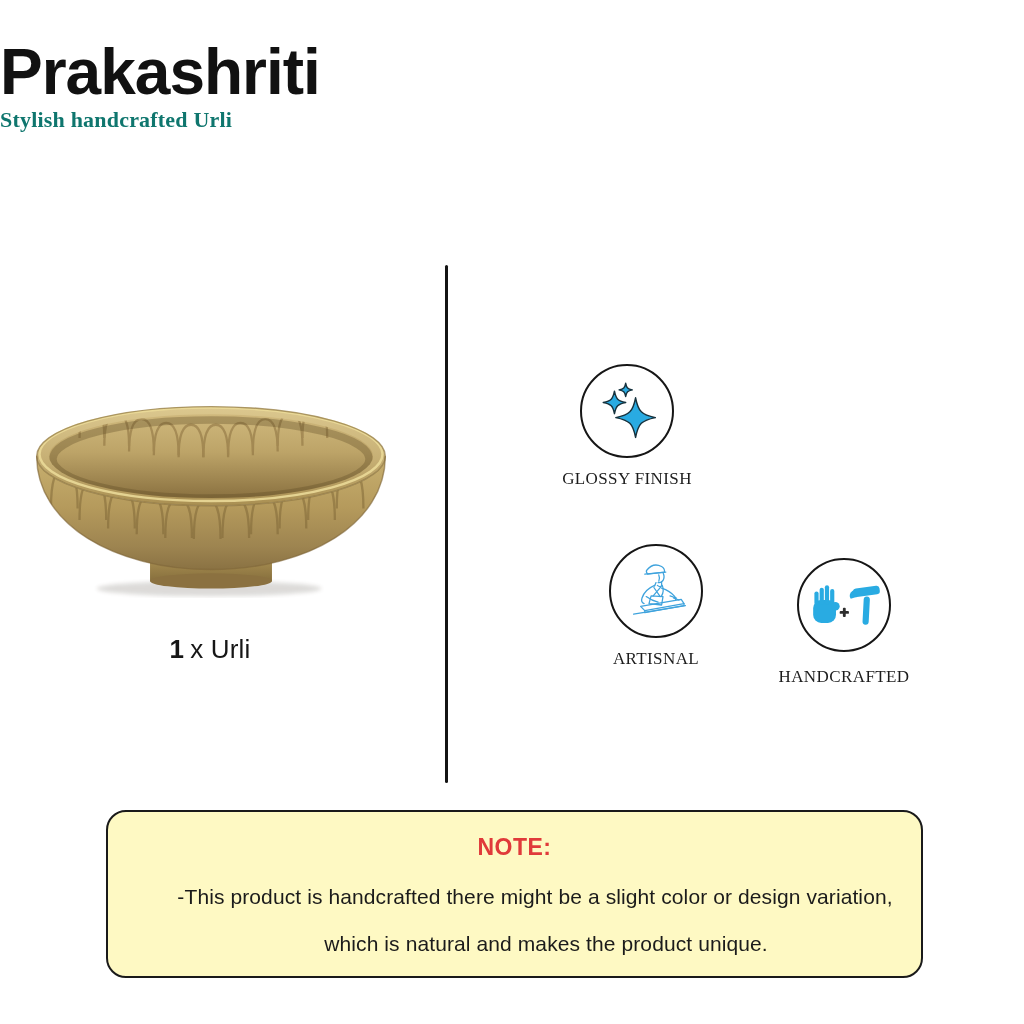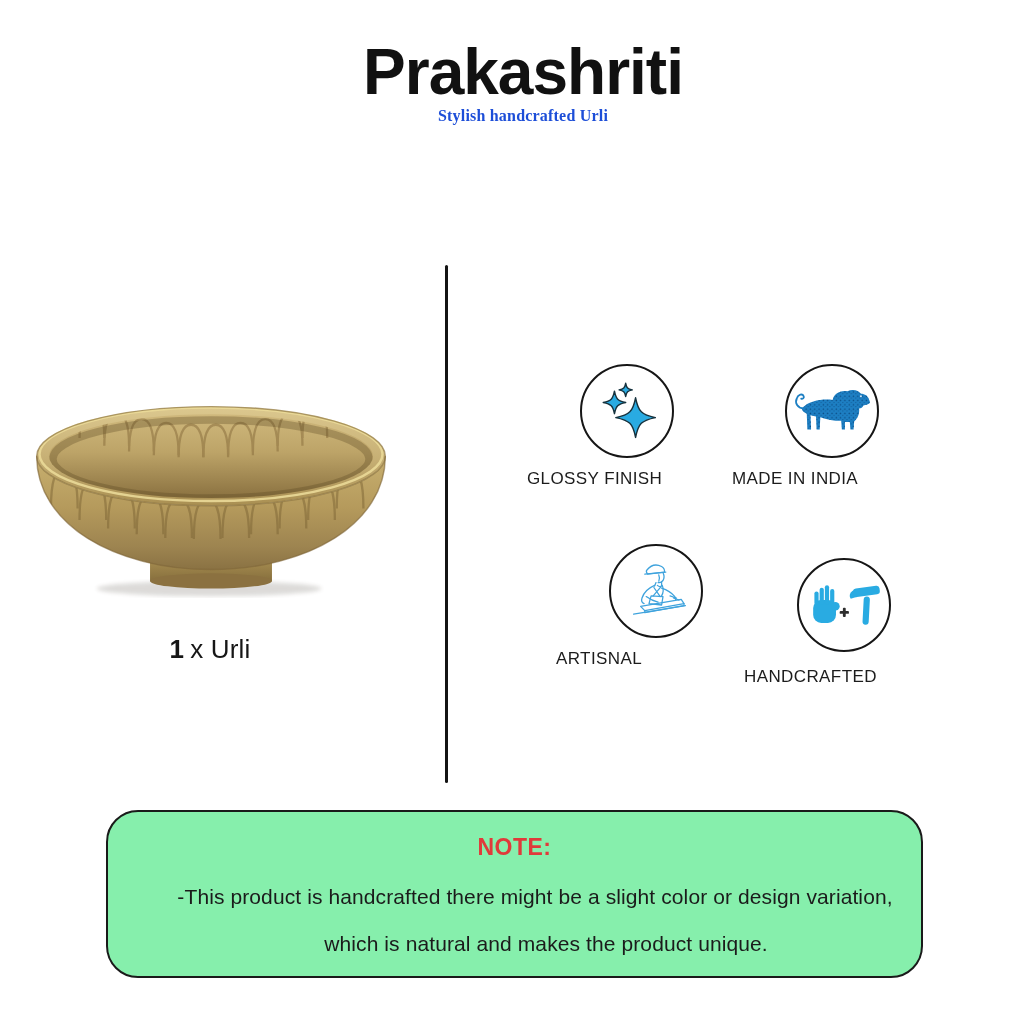--- a/index.html
+++ b/index.html
@@ -1,54 +1,54 @@
 <!DOCTYPE html>
 <html style="--accent-blue: #29abe2; --lion-blue: #1d7fc3; --lion-dot: #0b4d85; --note-red: #e03a3a; --ink: #1d1d1d; --brass-light: #d6c28a; --brass-mid: #b59c5f; --brass-dark: #8a7241;"><head>
 <meta charset="utf-8">
 <style>
   html,body{margin:0;padding:0;background:#ffffff;}
   #stage{
     position:relative;width:1024px;height:1024px;background:#ffffff;overflow:hidden;
     font-family:"Liberation Sans",sans-serif;color:#1d1d1d;
   }
   
-  .header{position:absolute;top:40px;left:0;width:980px;text-align:center;margin-left:33px;}
+  .header{position:absolute;top:40px;left:0;width:980px;text-align:left;}
   .title{
     font-size:64px;font-weight:800;letter-spacing:-1px;color:#111;
     line-height:1.0;margin:0;
   }
   .subtitle{
-    font-family:"Liberation Serif",serif;font-size:16px;font-weight:600;
-    color:#1d4ed8;margin-top:3px;letter-spacing:.2px;
+    font-family:"Liberation Serif",serif;font-size:22px;font-weight:600;
+    color:#0f766e;margin-top:3px;letter-spacing:.2px;
   }
   
   .divider{position:absolute;left:445px;top:265px;width:3px;height:518px;background:#141414;border-radius:2px;}
   
   .product-figure{position:absolute;left:30px;top:398px;width:362px;height:204px;}
   .product-caption{
     position:absolute;left:20px;top:634px;width:380px;text-align:center;
     font-size:26px;color:#161616;letter-spacing:.2px;
   }
   .product-caption .qty{font-weight:700;}
   .product-caption .rest{margin-left:6px;font-weight:400;}
   
-  .feature{position:absolute;width:200px;text-align:left;}
+  .feature{position:absolute;width:200px;text-align:center;font-family:Liberation Serif, serif;}
   .fcircle{
     width:94px;height:94px;border:2.5px solid #161616;border-radius:50%;
     margin:0 auto;display:flex;align-items:center;justify-content:center;background:#fff;
     box-sizing:border-box;
   }
   .flabel{
     margin-top:11px;font-size:17px;letter-spacing:.4px;color:#1c1c1c;font-weight:400;
   }
   
   .note-box{
     position:absolute;left:106px;top:810px;width:817px;height:168px;
-    border:2px solid #1a1a1a;border-radius:32px;box-sizing:border-box;
-    text-align:center;background:#86efac;
+    border:2px solid #1a1a1a;border-radius:20px;box-sizing:border-box;
+    text-align:center;background:#fef9c3;
   }
   .note-heading{
     margin-top:22px;font-size:23px;font-weight:700;letter-spacing:.5px;
     color:var(--note-red,#e03a3a);
   }
   .note-line{font-size:21px;color:#1b1b1b;letter-spacing:.1px;padding-left:41px;}
   .note-line.l1{margin-top:24px;}
   .note-line.l2{margin-top:23px;margin-left:22px;}
   svg{display:block;}
 </style>
@@ -151,37 +151,20 @@
         <g style="fill:var(--accent-blue,#29abe2)" stroke="#16323e" stroke-width="2.2" stroke-linejoin="round">
           <path d="M63,30 C67.2,51 72,55.8 93,60 C72,64.2 67.2,69 63,90 C58.8,69 54,64.2 33,60 C54,55.8 58.8,51 63,30 Z"></path>
           <path d="M31,20 C33.4,31.9 36.1,34.6 48,37 C36.1,39.4 33.4,42.1 31,54 C28.6,42.1 25.9,39.4 14,37 C25.9,34.6 28.6,31.9 31,20 Z"></path>
           <path d="M48,8 C49.4,15 51,16.6 58,18 C51,19.4 49.4,21 48,28 C46.6,21 45,19.4 38,18 C45,16.6 46.6,15 48,8 Z"></path>
         </g>
       </svg>
     </div>
     <div class="flabel">GLOSSY FINISH</div>
   </div>
 
-  <div class="feature" style="left:732px;top:364px">
-    <div class="fcircle">
-      <svg width="80" height="52" viewBox="0 0 130 80">
-        <defs>
-          <pattern id="lionTx" patternUnits="userSpaceOnUse" width="7" height="7">
-            <circle cx="2" cy="2" r="1.2" style="fill:var(--lion-dot,#0b4d85)"></circle>
-            <circle cx="5.5" cy="5" r="0.9" style="fill:var(--lion-dot,#0b4d85)"></circle>
-          </pattern>
-        </defs>
-        <path id="lionShape" style="fill:var(--lion-blue,#1d7fc3)" d="M18,34 C28,24 48,20 66,22 C68,12 78,6 90,8 C98,4 108,6 112,12 C118,12 124,16 125,21 L127,26 C125,29 120,30 116,31 C115,34 112,36 109,36 C110,44 107,52 101,57 L100,70 L95,70 L94,58 L86,58 L86,70 L81,70 L80,56 C68,56 56,54 46,50 L45,70 L40,70 L39,49 L30,47 L31,70 L25,70 L24,44 C18,42 14,38 18,34 Z"></path>
-        <path style="fill:url(#lionTx)" d="M18,34 C28,24 48,20 66,22 C68,12 78,6 90,8 C98,4 108,6 112,12 C118,12 124,16 125,21 L127,26 C125,29 120,30 116,31 C115,34 112,36 109,36 C110,44 107,52 101,57 L100,70 L95,70 L94,58 L86,58 L86,70 L81,70 L80,56 C68,56 56,54 46,50 L45,70 L40,70 L39,49 L30,47 L31,70 L25,70 L24,44 C18,42 14,38 18,34 Z"></path>
-        <path d="M19,36 C9,35 4,27 8,19 C10,13 17,11 19,16 C20,19 17,21 15,20" fill="none" style="stroke:var(--lion-blue,#1d7fc3)" stroke-width="3" stroke-linecap="round"></path>
-        <circle cx="112" cy="16" r="1.6" fill="#ffffff" opacity=".85"></circle>
-      </svg>
-    </div>
-    <div class="flabel">MADE IN INDIA</div>
-  </div>
 
   <div class="feature" style="left:556px;top:544px">
     <div class="fcircle">
       <svg width="70" height="70" viewBox="0 0 100 100">
         <g fill="none" style="stroke:#3fa3dd" stroke-width="1.8" stroke-linecap="round" stroke-linejoin="round">
           <path d="M37,20 Q46,9 58,15 Q63,18 62,23 L38,26 Q35,22 37,20 Z"></path>
           <path d="M34,26 L64,23"></path>
           <path d="M60,24 Q63,30 60,35 Q57,39 53,38"></path>
           <path d="M54,27 Q56,32 54,36"></path>
           <path d="M50,38 L48,43 M58,37 L58,42"></path>

